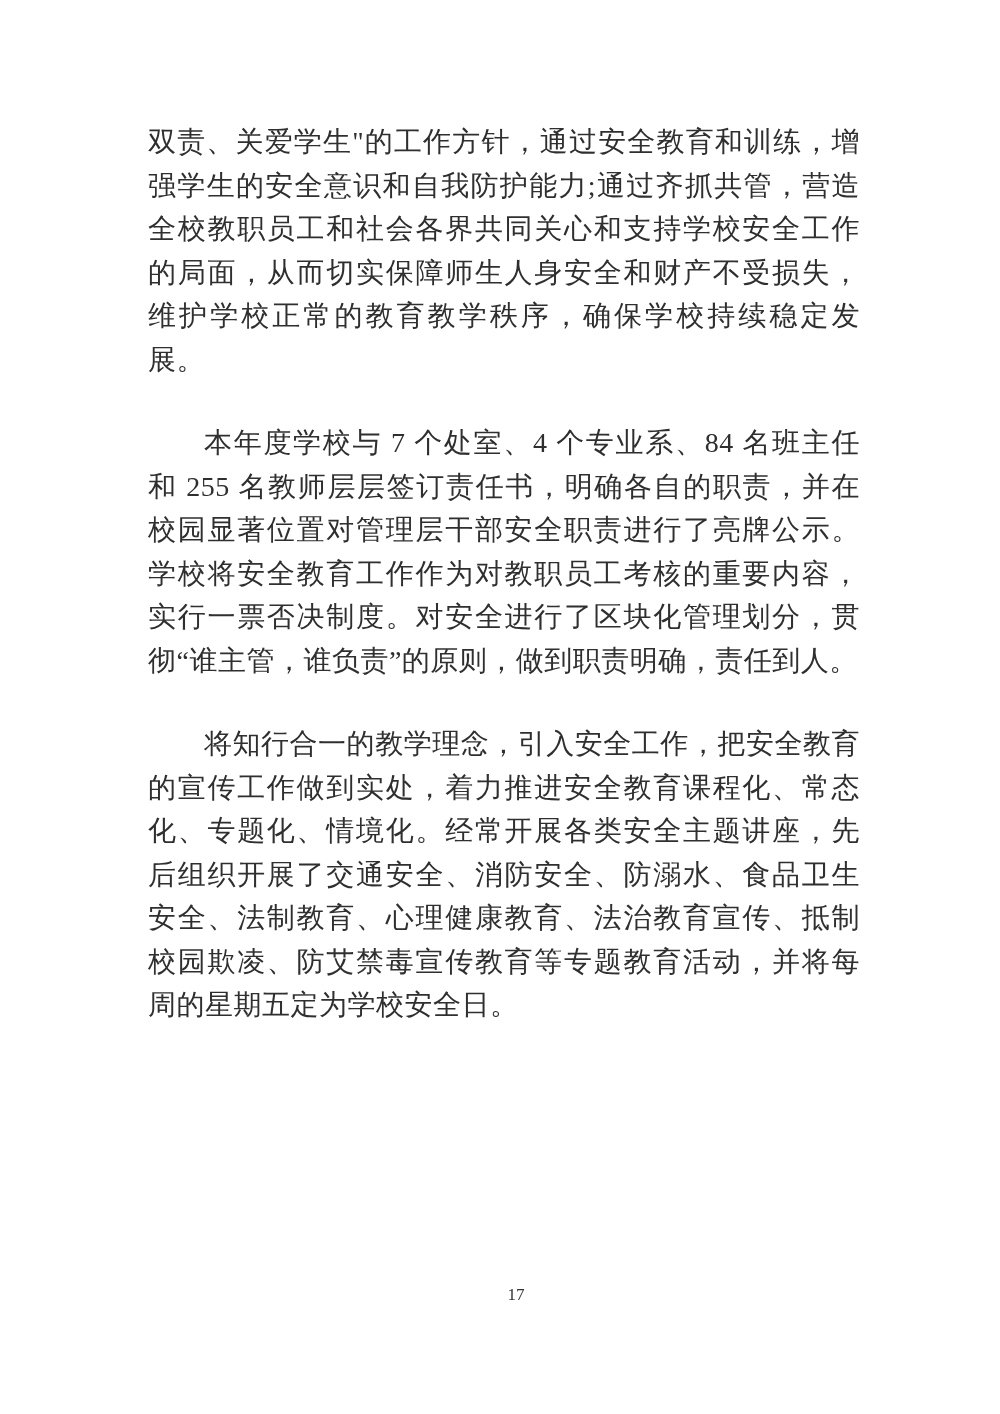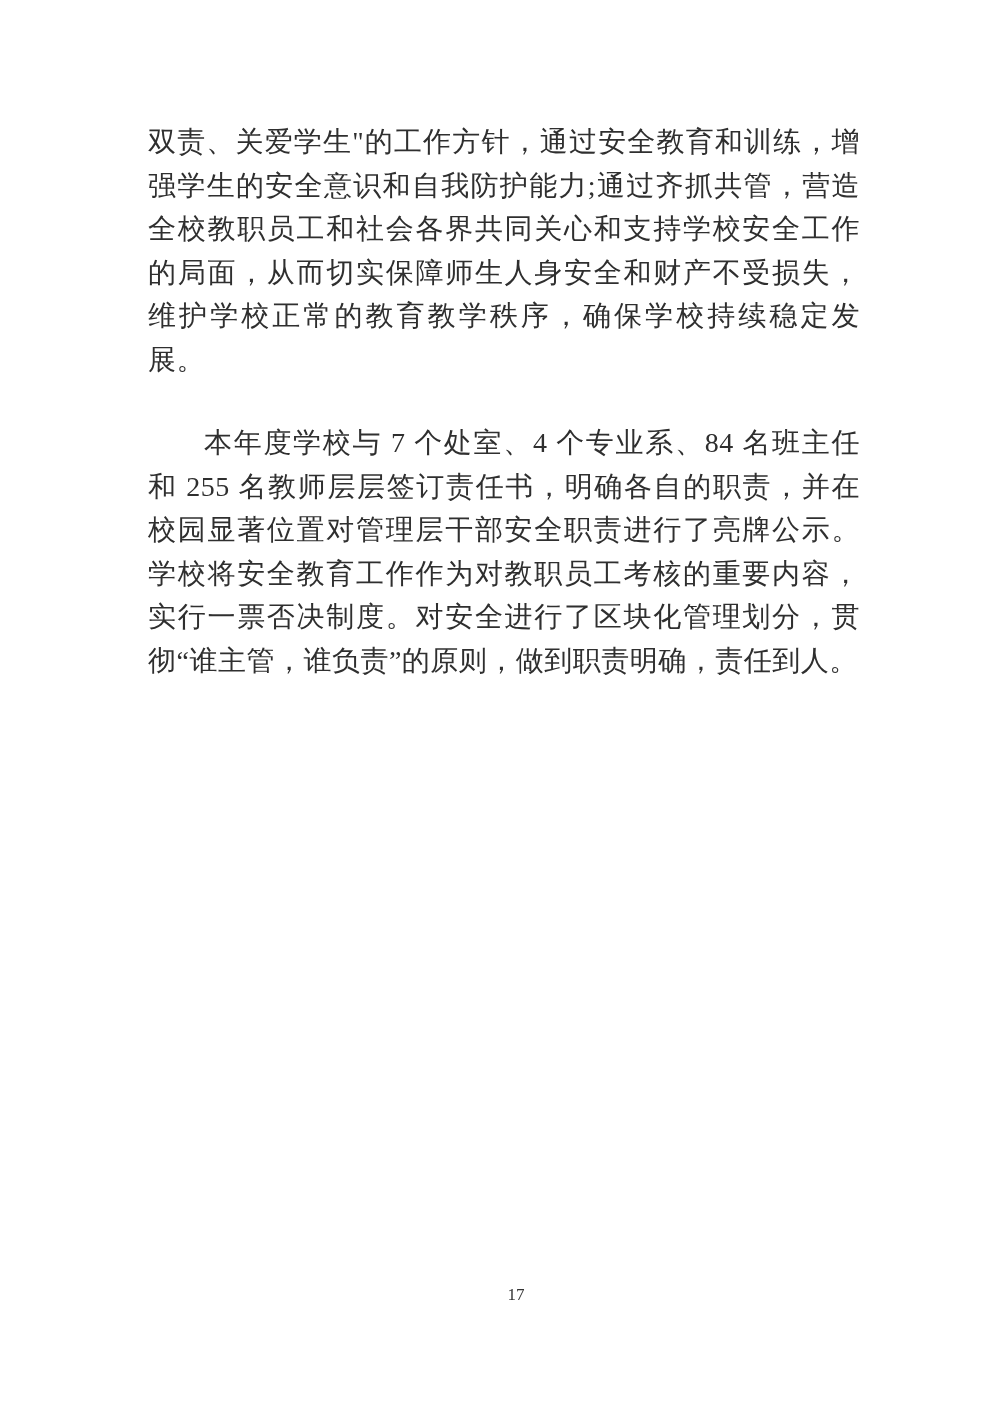--- a/index.html
+++ b/index.html
@@ -47,15 +47,16 @@
     color: #333333;
   }
 </style>
 </head>
 <body>
 
 <div class="page">
   <div class="content">
     <p class="para">双责、关爱学生"的工作方针，通过安全教育和训练，增强学生的安全意识和自我防护能力;通过齐抓共管，营造全校教职员工和社会各界共同关心和支持学校安全工作的局面，从而切实保障师生人身安全和财产不受损失，维护学校正常的教育教学秩序，确保学校持续稳定发展。</p>
     <p class="para indent">本年度学校与 7 个处室、4 个专业系、84 名班主任和 255 名教师层层签订责任书，明确各自的职责，并在校园显著位置对管理层干部安全职责进行了亮牌公示。学校将安全教育工作作为对教职员工考核的重要内容，实行一票否决制度。对安全进行了区块化管理划分，贯彻“谁主管，谁负责”的原则，做到职责明确，责任到人。</p>
+    <p class="para indent">将知行合一的教学理念，引入安全工作，把安全教育的宣传工作做到实处，着力推进安全教育课程化、常态化、专题化、情境化。经常开展各类安全主题讲座，先后组织开展了交通安全、消防安全、防溺水、食品卫生安全、法制教育、心理健康教育、法治教育宣传、抵制校园欺凌、防艾禁毒宣传教育等专题教育活动，并将每周的星期五定为学校安全日。</p>
   </div>
   <div class="page-number">17</div>
 </div>
 
 </body></html>

